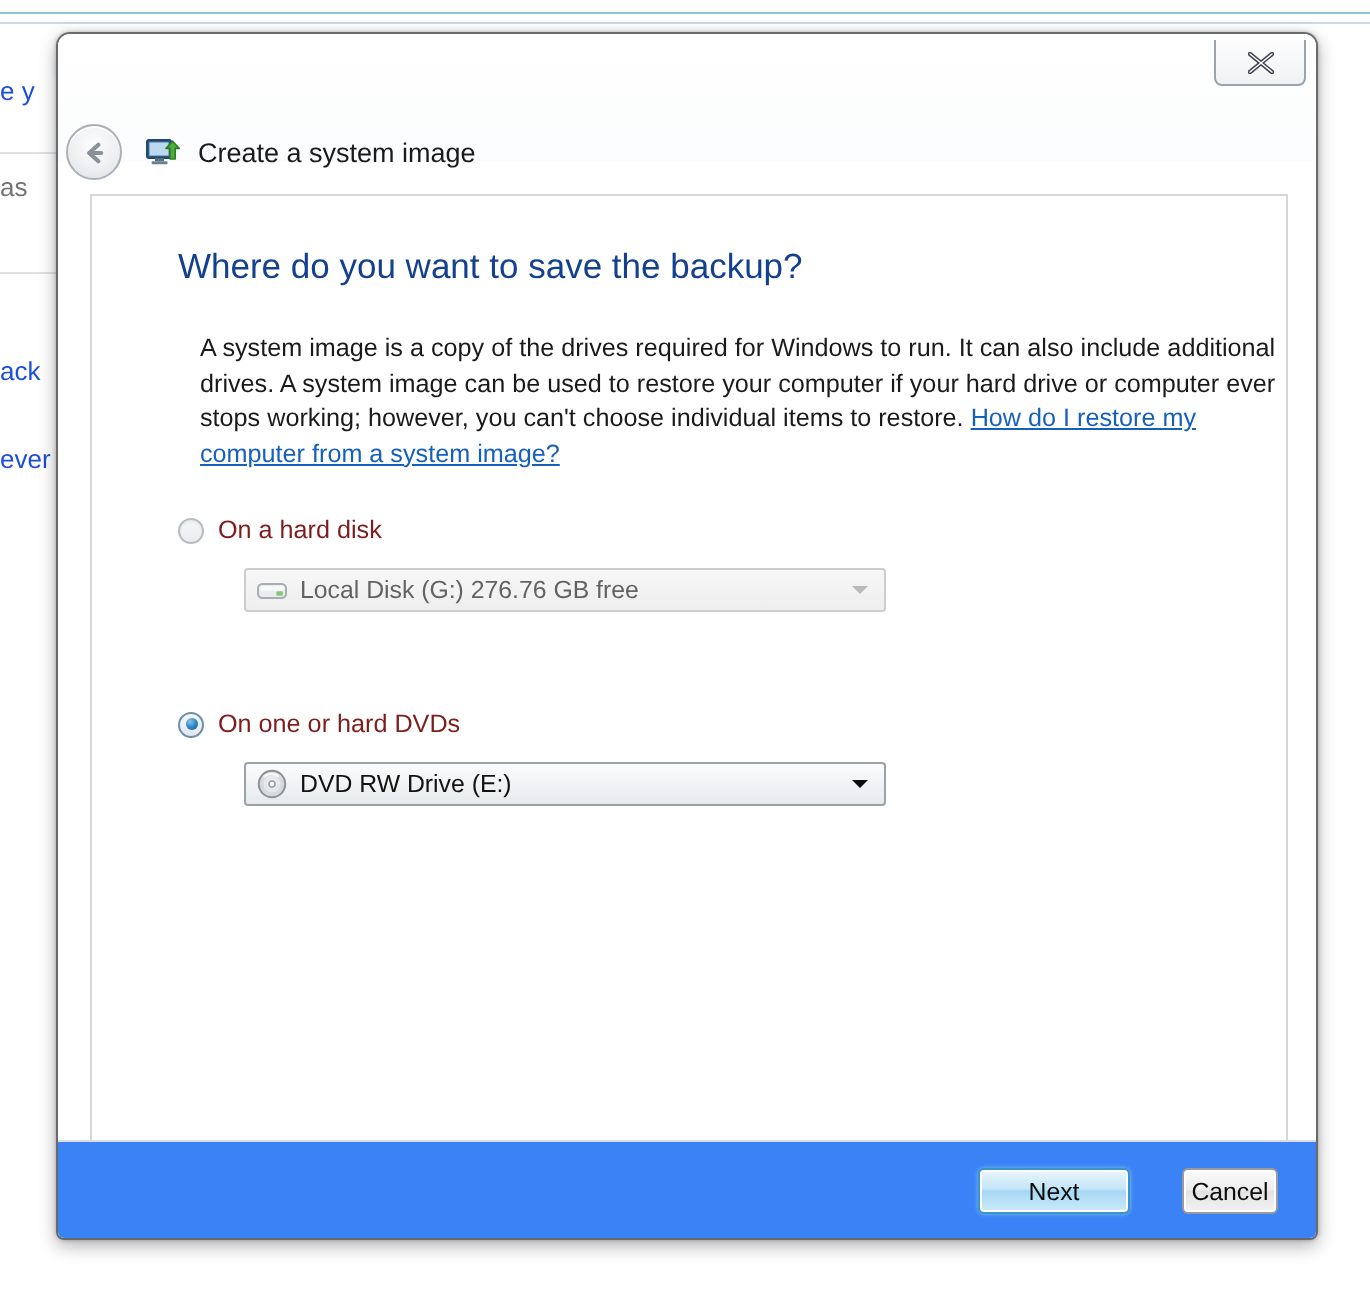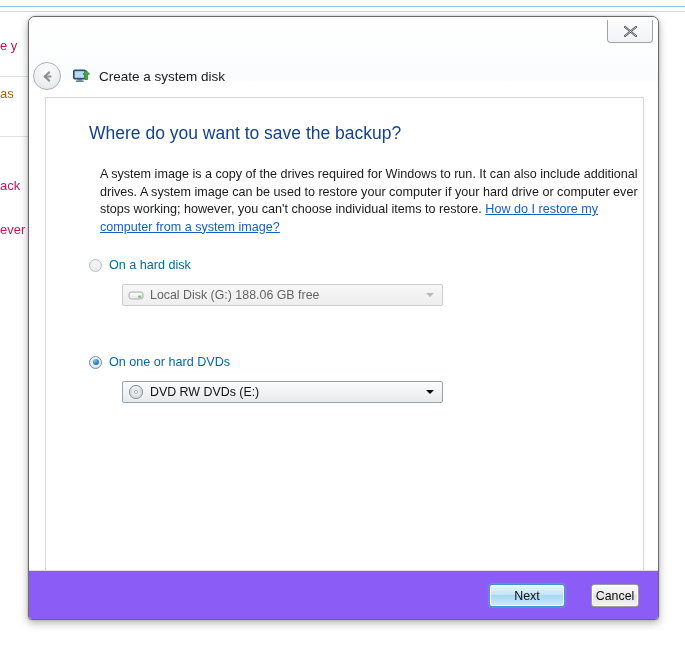--- a/index.html
+++ b/index.html
@@ -21,21 +21,21 @@
   .bg-topline {
     position: absolute; left: 0; top: 6px; width: 685px; height: 1px;
     background: #8fc3d4;
   }
   .bg-topline2 {
     position: absolute; left: 0; top: 11px; width: 685px; height: 1px;
     background: #cfd8dc;
   }
   .bg-text {
     position: absolute;
-    color: #be185d;
+    color: #1d4ed8;
     font-size: 13px;
     white-space: nowrap;
     filter: blur(0.3px);
   }
   .bg-rule {
     position: absolute;
     background: #dfe3e6;
     height: 1px;
   }
   .bg-vrule {
@@ -178,21 +178,21 @@
     content: "";
     position: absolute;
     left: 2.5px; top: 2.5px;
     width: 6px; height: 6px;
     border-radius: 50%;
     background: radial-gradient(circle at 35% 30%, #7fc4ee 0%, #2a7fc0 55%, #1a5f96 100%);
   }
   .radio-label {
     margin-left: 7px;
     font-size: 12.6px;
-    color: #0369a1;
+    color: #7f1d1d;
     white-space: nowrap;
   }
 
   
   .combo {
     position: absolute;
     left: 33px;
     width: 321px; height: 22px;
     box-sizing: border-box;
     display: flex; align-items: center;
@@ -234,21 +234,21 @@
     flex: none;
   }
   .combo.disabled .combo-arrow { border-top: 4px solid #b9b9b9; }
   .combo.enabled  .combo-arrow { border-top: 4px solid #0c0c0c; }
   .combo.disabled .combo-text, .combo.disabled .combo-icon { opacity: 0.72; }
 
   
   #footer {
     position: absolute;
     left: 0; bottom: 0; width: 100%; height: 48px;
-    background: #8b5cf6;
+    background: #3b82f6;
     border-top: 1px solid #dcdcdc;
   }
   .dlg-button {
     position: absolute;
     top: 13px;
     height: 23px;
     box-sizing: border-box;
     font-size: 12.4px;
     color: #0e0e0e;
     display: flex; align-items: center; justify-content: center;
@@ -285,21 +285,21 @@
   <div class="bg-rule" style="left:0; top:136px; width:36px;"></div>
   <div class="bg-vrule" style="left:48px; top:140px; height:150px;"></div>
 
   <div class="bg-blue-streak" style="left:30px; top:30px; width:46px; height:9px;"></div>
   <div class="bg-blue-streak" style="left:86px; top:30px; width:66px; height:9px;"></div>
   <div class="bg-blue-streak" style="left:54px; top:152px; width:9px; height:10px;"></div>
   <div class="bg-blue-streak" style="left:54px; top:182px; width:9px; height:10px;"></div>
   <div class="bg-blue-streak" style="left:54px; top:226px; width:9px; height:10px;"></div>
 
   <div class="bg-text" style="left:0px; top:38px;">e y</div>
-  <div class="bg-text" style="left:0px; top:86px; color:#a16207;">as</div>
+  <div class="bg-text" style="left:0px; top:86px; color:#737373;">as</div>
   <div class="bg-text" style="left:0px; top:148px;padding-left:38px;">t fir</div>
   <div class="bg-text" style="left:0px; top:178px;">ack</div>
   <div class="bg-text" style="left:0px; top:222px;">ever</div>
 </div>
 
 <div id="dialog">
   <div id="dialog-inner">
 
     <div id="titlebar">
       <div id="close-button">
@@ -321,21 +321,21 @@
       <div id="app-icon">
         <svg width="18" height="18" viewBox="0 0 18 18" aria-hidden="true">
           <rect x="1.5" y="3" width="12" height="9" rx="1" fill="#2f5f8f" stroke="#24486b" stroke-width="1"></rect>
           <rect x="2.7" y="4.2" width="9.6" height="6.6" fill="#bcd9ef"></rect>
           <rect x="5.5" y="12" width="4.5" height="1.6" fill="#546e7a"></rect>
           <rect x="3.8" y="13.6" width="8" height="1.5" rx="0.6" fill="#6b8190"></rect>
           <path d="M13 12.5 L13 7.2 L11 7.2 L14.3 3.6 L17.6 7.2 L15.6 7.2 L15.6 12.5 Z" fill="#4caf3f" stroke="#2e7d22" stroke-width="0.8" stroke-linejoin="round"></path>
         </svg>
       </div>
 
-      <div id="dialog-title">Create a system disk</div>
+      <div id="dialog-title">Create a system image</div>
     </div>
 
     <div id="content-panel">
 
       <div id="page-heading">Where do you want to save the backup?</div>
 
       <div id="body-paragraph">
         <span>A system image is a copy of the drives required for Windows to run. It can also include additional drives. A system image can be used to restore your computer if your hard drive or computer ever stops working; however, you can't choose individual items to restore. </span><a id="restore-help-link" href="#">How do I restore my computer from a system image?</a>
       </div>
 
@@ -345,40 +345,40 @@
           <span class="radio-label">On a hard disk</span>
         </div>
         <div class="combo disabled">
           <span class="combo-icon">
             <svg width="16" height="16" viewBox="0 0 16 16" aria-hidden="true">
               <rect x="1" y="5" width="14" height="7" rx="2.2" fill="#e8eaec" stroke="#8d949a" stroke-width="1"></rect>
               <rect x="2" y="6" width="12" height="2.4" rx="1" fill="#fbfcfc"></rect>
               <rect x="10.2" y="8.6" width="3.2" height="2.3" rx="0.6" fill="#5fb44a"></rect>
             </svg>
           </span>
-          <span class="combo-text">Local Disk (G:)  188.06 GB free</span>
+          <span class="combo-text">Local Disk (G:)  276.76 GB free</span>
           <span class="combo-arrow"></span>
         </div>
       </div>
 
       <div class="option-group" id="group-dvd">
         <div class="radio-row">
           <span class="radio on"></span>
           <span class="radio-label">On one or hard DVDs</span>
         </div>
         <div class="combo enabled">
           <span class="combo-icon">
             <svg width="16" height="16" viewBox="0 0 16 16" aria-hidden="true">
               <circle cx="8" cy="8" r="6.6" fill="#d7dbde" stroke="#8d9398" stroke-width="1"></circle>
               <circle cx="8" cy="8" r="4.2" fill="#eceef0" opacity="0.75"></circle>
               <circle cx="8" cy="8" r="1.5" fill="#ffffff" stroke="#9aa0a5" stroke-width="0.8"></circle>
               <path d="M4 4.6 A5.2 5.2 0 0 1 11.4 4.4" stroke="#ffffff" stroke-width="1.1" fill="none" opacity="0.85"></path>
             </svg>
           </span>
-          <span class="combo-text">DVD RW DVDs (E:)</span>
+          <span class="combo-text">DVD RW Drive (E:)</span>
           <span class="combo-arrow"></span>
         </div>
       </div>
 
     </div>
 
     <div id="footer">
       <div id="footer-buttons">
         <div class="dlg-button" id="next-button">Next</div>
         <div class="dlg-button" id="cancel-button">Cancel</div>

